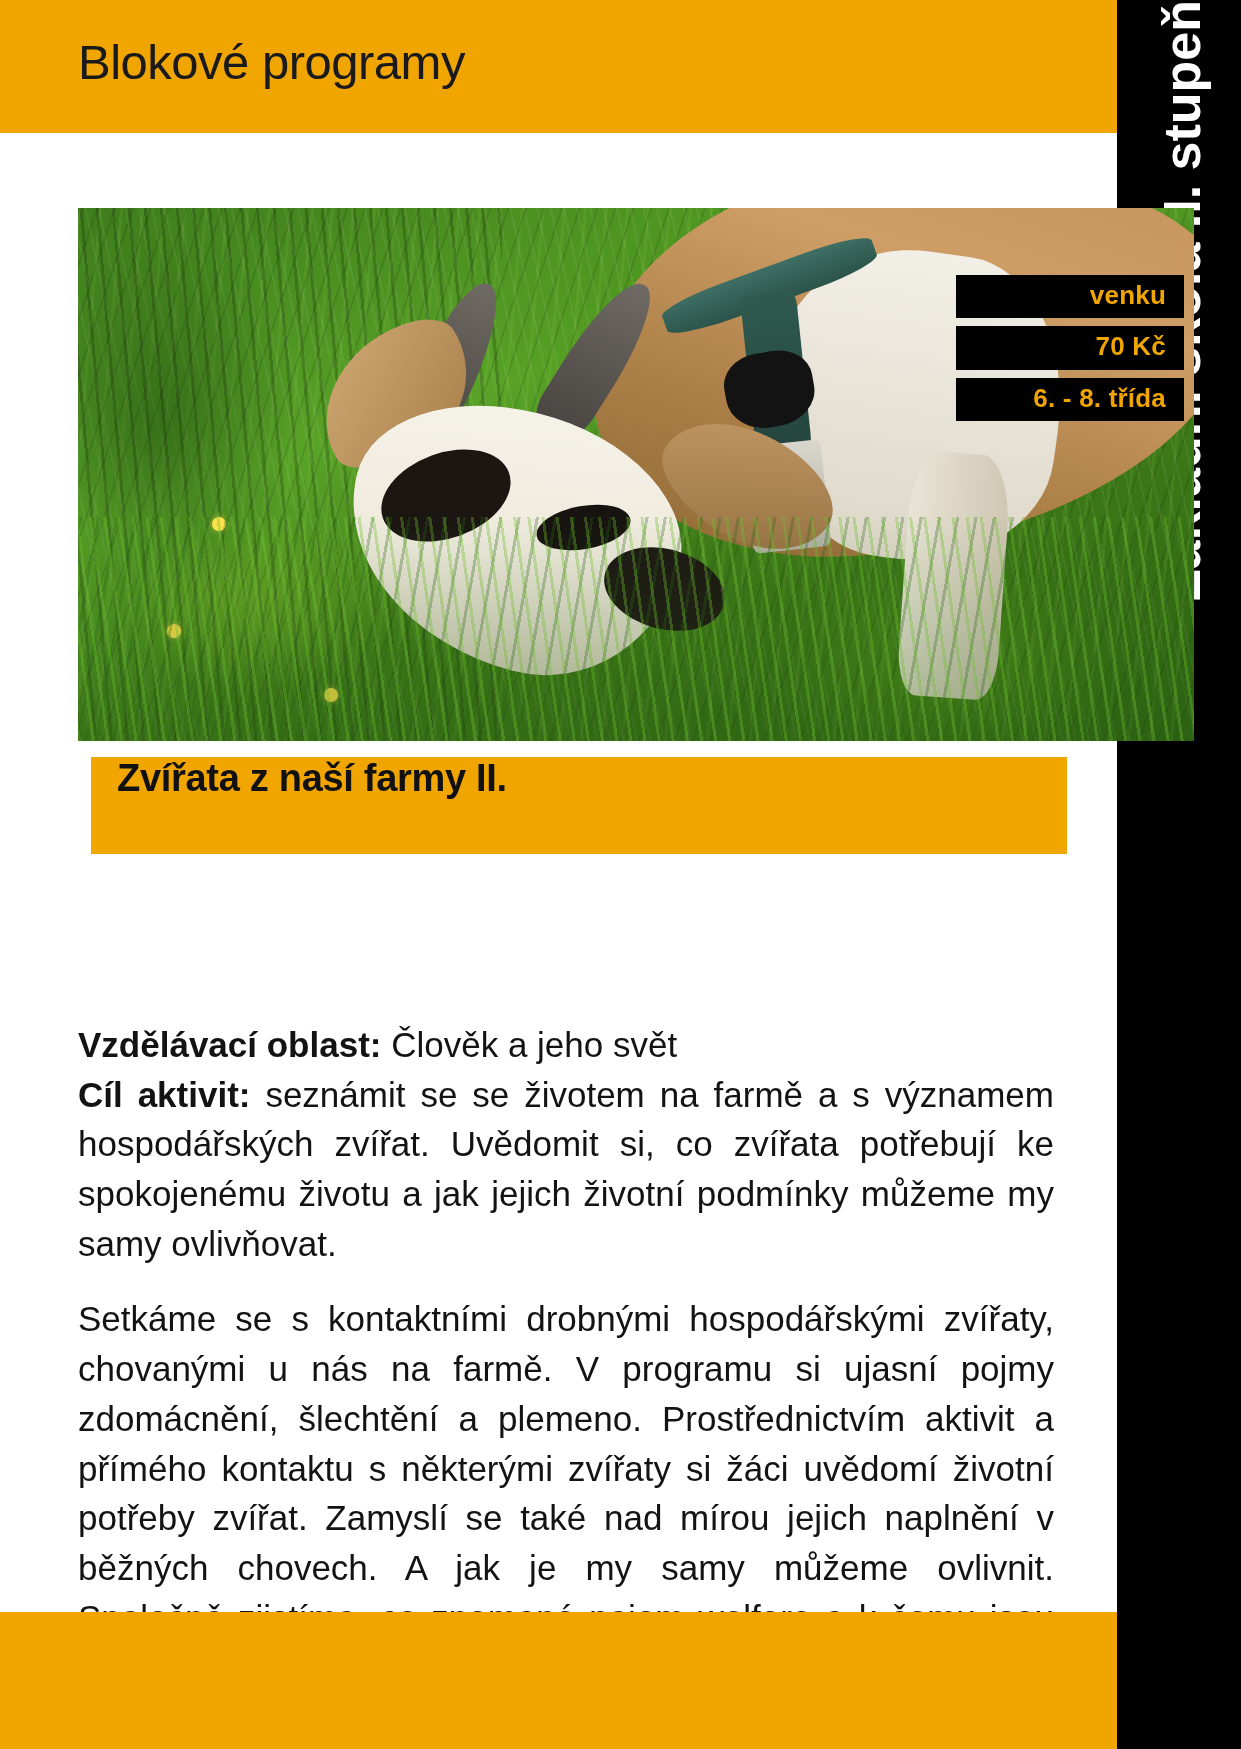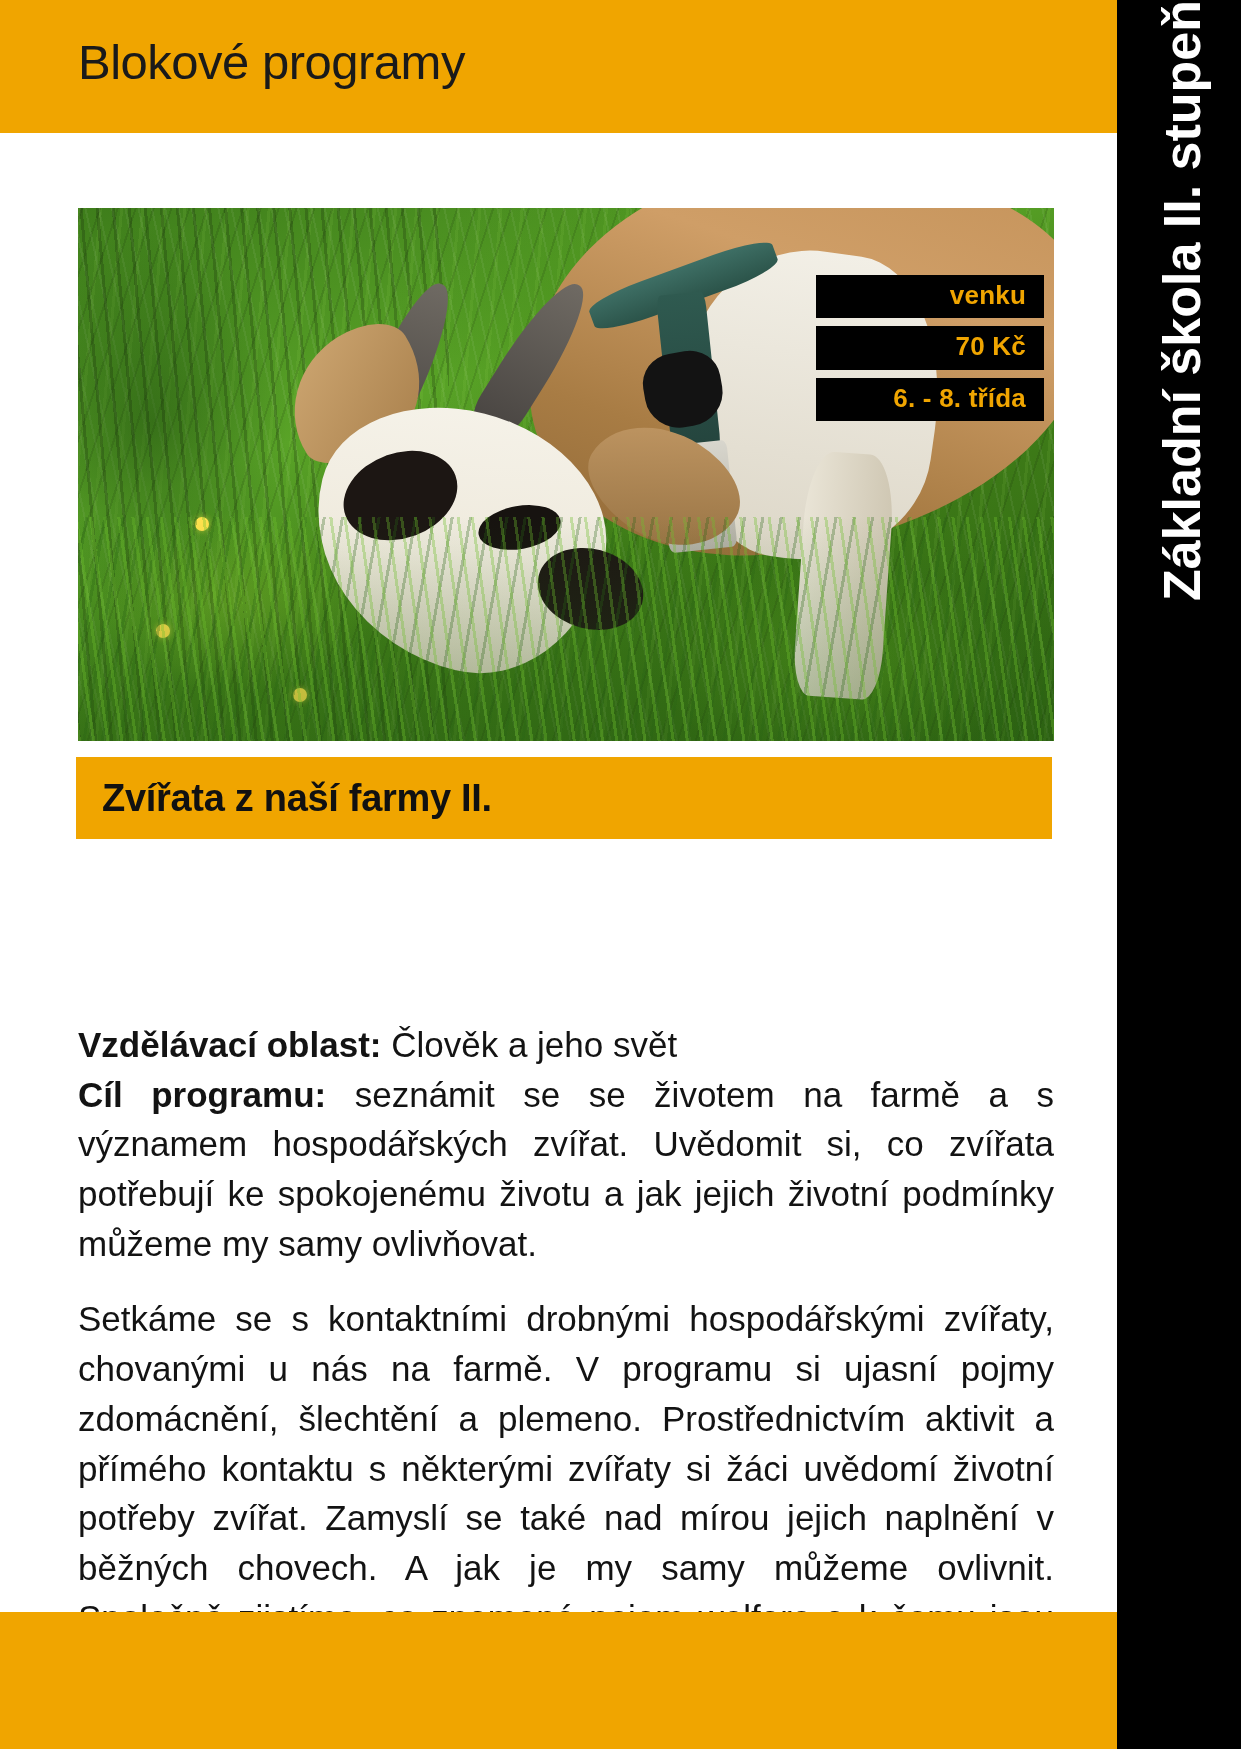--- a/index.html
+++ b/index.html
@@ -83,21 +83,21 @@
     padding-top: 40px;
     padding-right: 6px;
     white-space: nowrap;
   }
 
   
   .photo-wrap {
     position: absolute;
     left: 78px;
     top: 208px;
-    width: 976px;
+    width: 1116px;
     height: 533px;
     overflow: hidden;
     background: #2d6a15;
   }
   .photo {
     position: absolute;
     inset: 0;
     background:
       radial-gradient(ellipse 200px 130px at 16% 74%, rgba(120,180,40,.55), rgba(0,0,0,0) 70%),
       radial-gradient(ellipse 260px 150px at 78% 86%, rgba(90,160,30,.55), rgba(0,0,0,0) 70%),
@@ -305,27 +305,27 @@
     font-weight: bold;
     text-align: right;
     padding: 7px 18px 9px 18px;
     line-height: 1.05;
     letter-spacing: 0.2px;
   }
 
   
   .title-bar {
     position: absolute;
-    left: 76px;
+    left: 91px;
     top: 757px;
     width: 976px;
-    height: 82px;
+    height: 97px;
     background: #f0a500;
     display: flex;
-    align-items: center;
+    align-items: flex-start;
   }
   .title-bar span {
     padding-left: 26px;
     font-size: 38px;
     font-weight: bold;
     color: #111111;
     letter-spacing: -0.3px;
   }
 
   
@@ -396,19 +396,19 @@
 
   <div class="title-bar">
     <span>Zvířata z naší farmy II.</span>
   </div>
 
   <div class="body-text">
     <p class="tight">
       <span class="lbl">Vzdělávací oblast:</span><span> Člověk a jeho svět</span>
     </p>
     <p>
-      <span class="lbl">Cíl programu:</span><span> seznámit se se životem na farmě a s významem hospodářských zvířat. Uvědomit si, co zvířata potřebují ke spokojenému životu a jak jejich životní podmínky můžeme my samy ovlivňovat.</span>
+      <span class="lbl">Cíl aktivit:</span><span> seznámit se se životem na farmě a s významem hospodářských zvířat. Uvědomit si, co zvířata potřebují ke spokojenému životu a jak jejich životní podmínky můžeme my samy ovlivňovat.</span>
     </p>
     <p>Setkáme se s kontaktními drobnými hospodářskými zvířaty, chovanými u nás na farmě. V programu si ujasní pojmy zdomácnění, šlechtění a plemeno. Prostřednictvím aktivit a přímého kontaktu s některými zvířaty si žáci uvědomí životní potřeby zvířat. Zamyslí se také nad mírou jejich naplnění v běžných chovech. A jak je my samy můžeme ovlivnit. Společně zjistíme, co znamená pojem welfare a k čemu jsou nám hospodářská zvířata užitečná. Žáci si u nás vyzkouší práci farmáře, pomohou nám uklidit výběh a zvířatům připraví krmení.</p>
   </div>
 
   <div class="footer-band"></div>
 </div>
 
 </body></html>

